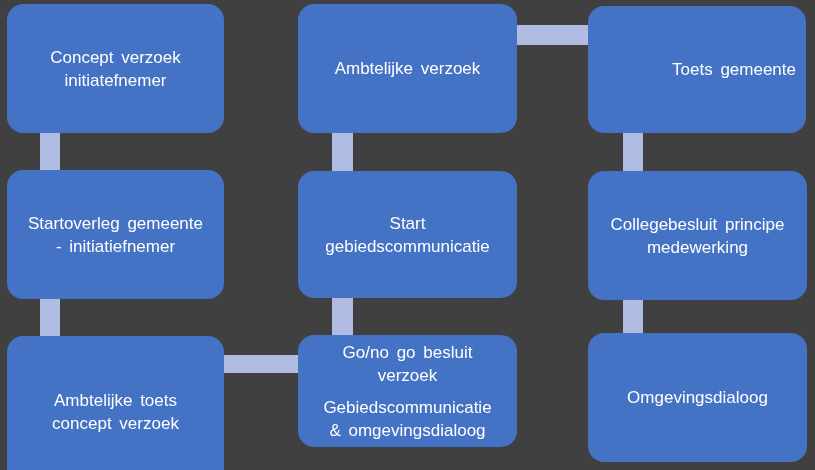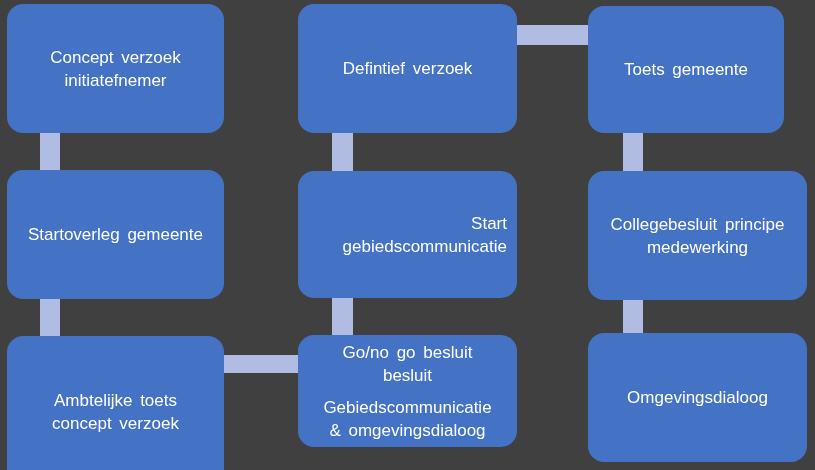--- a/index.html
+++ b/index.html
@@ -33,23 +33,23 @@
     background: #B0BCE2;
     z-index: 0;
   }
   .line { white-space: nowrap; }
   .bold { font-weight: normal; }
   .gap { margin-top: 9px; }
 
   
   .b1 { left: 7px;   top: 4px;   width: 217px; height: 129px; }
   .b2 { left: 298px; top: 4px;   width: 219px; height: 129px; }
-  .b3 { left: 588px; top: 6px;   width: 196px; height: 127px; }
+  .b3 { left: 588px; top: 6px;   width: 218px; height: 127px; align-items: flex-end; }
   .b4 { left: 7px;   top: 170px; width: 217px; height: 129px; }
-  .b5 { left: 298px; top: 171px; width: 219px; height: 127px; align-items: flex-end; }
+  .b5 { left: 298px; top: 171px; width: 219px; height: 127px; }
   .b6 { left: 588px; top: 171px; width: 219px; height: 129px; }
   .b7 { left: 7px;   top: 336px; width: 217px; height: 152px; }
   .b8 { left: 298px; top: 335px; width: 219px; height: 112px; }
   .b9 { left: 588px; top: 333px; width: 219px; height: 129px; }
 
   
   .v1 { left: 40px;  top: 130px; width: 20px; height: 44px; }
   .v2 { left: 40px;  top: 296px; width: 20px; height: 43px; }
   .v3 { left: 332px; top: 130px; width: 21px; height: 44px; }
   .v4 { left: 332px; top: 296px; width: 21px; height: 42px; }
@@ -76,33 +76,36 @@
     <div class="line">
       <span>Concept verzoek</span>
     </div>
     <div class="line bold">
       <span>initiatefnemer</span>
     </div>
   </div>
 
   <div class="box b2">
     <div class="line">
-      <span>Defintief verzoek</span>
+      <span>Ambtelijke verzoek</span>
     </div>
   </div>
 
   <div class="box b3">
     <div class="line">
       <span>Toets gemeente</span>
     </div>
   </div>
 
   <div class="box b4">
     <div class="line">
       <span>Startoverleg gemeente</span>
+    </div>
+    <div class="line bold">
+      <span>- initiatiefnemer</span>
     </div>
   </div>
 
   <div class="box b5">
     <div class="line bold">
       <span>Start</span>
     </div>
     <div class="line">
       <span>gebiedscommunicatie</span>
     </div>
@@ -124,21 +127,21 @@
     <div class="line">
       <span>concept verzoek</span>
     </div>
   </div>
 
   <div class="box b8">
     <div class="line">
       <span>Go/no go besluit</span>
     </div>
     <div class="line bold">
-      <span>besluit</span>
+      <span>verzoek</span>
     </div>
     <div class="line gap">
       <span>Gebiedscommunicatie</span>
     </div>
     <div class="line">
       <span>&amp; </span><span class="bold">omgevingsdialoog</span>
     </div>
   </div>
 
   <div class="box b9">

